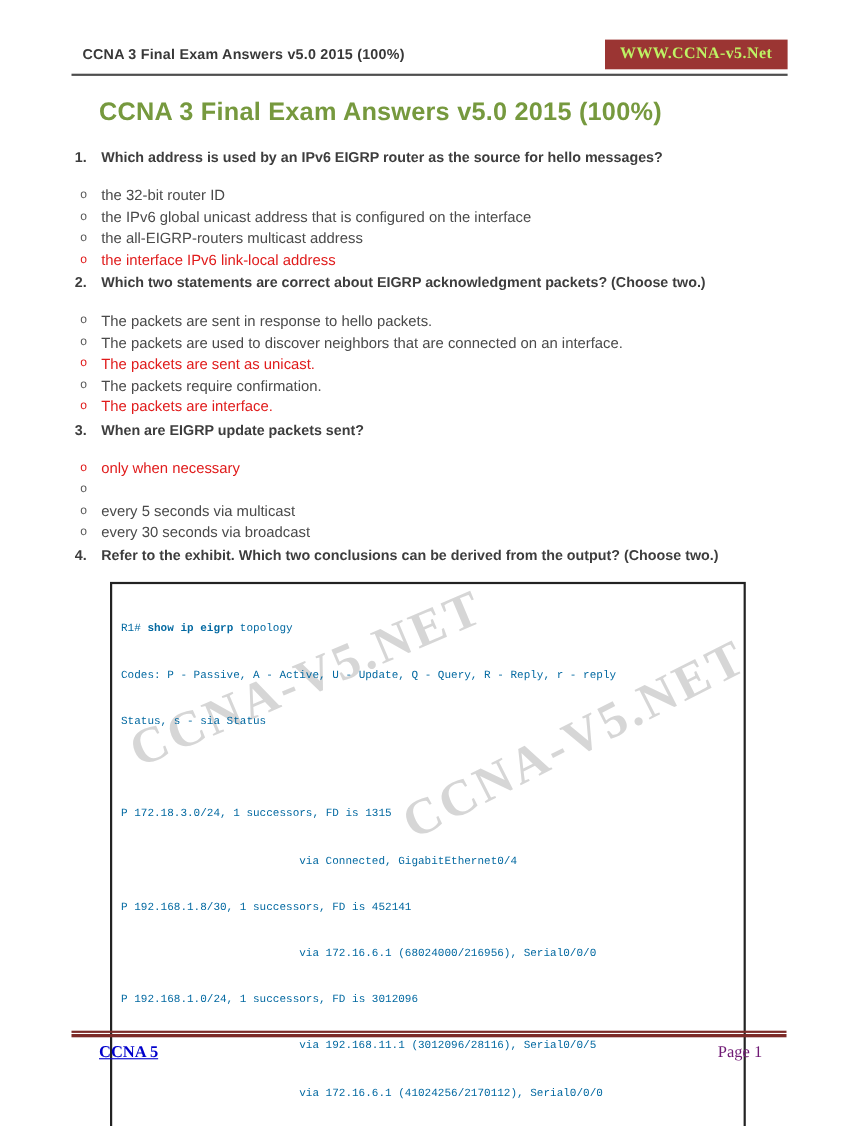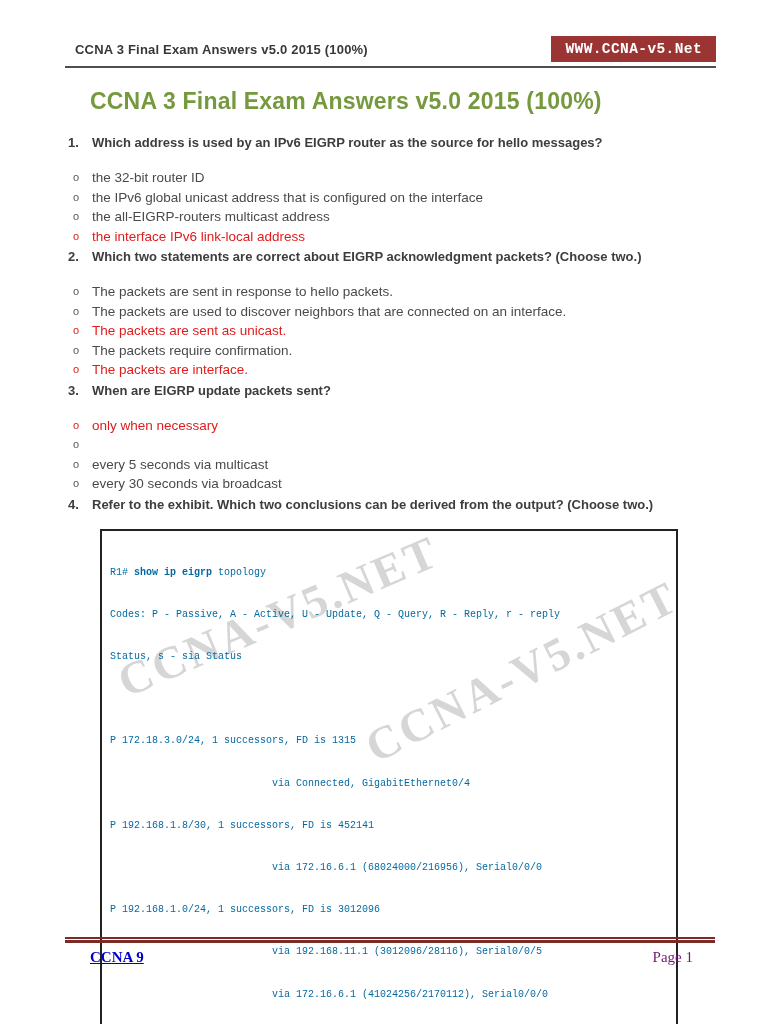--- a/index.html
+++ b/index.html
@@ -12,21 +12,21 @@
     --question-gray:#3D3D3D;
   }
   *{margin:0;padding:0;box-sizing:border-box;}
   html,body{width:768px;height:1024px;background:#fff;}
   body{font-family:"Liberation Sans",sans-serif;position:relative;overflow:hidden;}
   .page{position:absolute;inset:0;background:#fff;}
 
   
   .header{position:absolute;left:65px;right:52px;top:36px;display:flex;justify-content:space-between;align-items:center;border-bottom:2px solid #4E4E4E;padding-bottom:4px;}
   .header-title{font-size:13px;font-weight:bold;color:#383838;margin-left:10px;letter-spacing:.2px;}
-  .badge{background:var(--badge-red);color:#ffffff;font-family:Liberation Mono, monospace;font-weight:bold;font-size:14.5px;padding:5px 14px;letter-spacing:.4px;}
+  .badge{background:var(--badge-red);color:#bef264;font-family:Liberation Serif, serif;font-weight:bold;font-size:14.5px;padding:5px 14px;letter-spacing:.4px;}
 
   
   .content{position:absolute;top:84px;left:65px;right:53px;}
   .main-title{font-size:23px;font-weight:bold;color:var(--accent-green);margin-left:25px;line-height:34px;letter-spacing:.2px;}
   .questions{margin-top:14px;}
   .question{margin-top:20px;display:flex;font-size:13px;font-weight:bold;line-height:21px;color:var(--question-gray);}
   .question:first-child{margin-top:0;}
   .qnum{width:24px;margin-left:3px;flex:none;}
   .qtext{max-width:575px;}
   .options{margin-top:15px;}
@@ -179,18 +179,18 @@
           <div class="code-line">P 192.168.10.8/30, 1 successors, FD is 3011840</div>
           <div class="code-line indent">via Connected, Serial0/0/1</div>
         </div>
     </div>
   </div>
 
   <div class="footer">
     <div class="rule-thin"></div>
     <div class="rule-thick"></div>
     <div class="footer-row">
-      <a href="#" class="footer-link">CCNA 9</a>
+      <a href="#" class="footer-link">CCNA 5</a>
       <span class="footer-page">Page 1</span>
     </div>
   </div>
 
 </div>
 
 </body></html>

